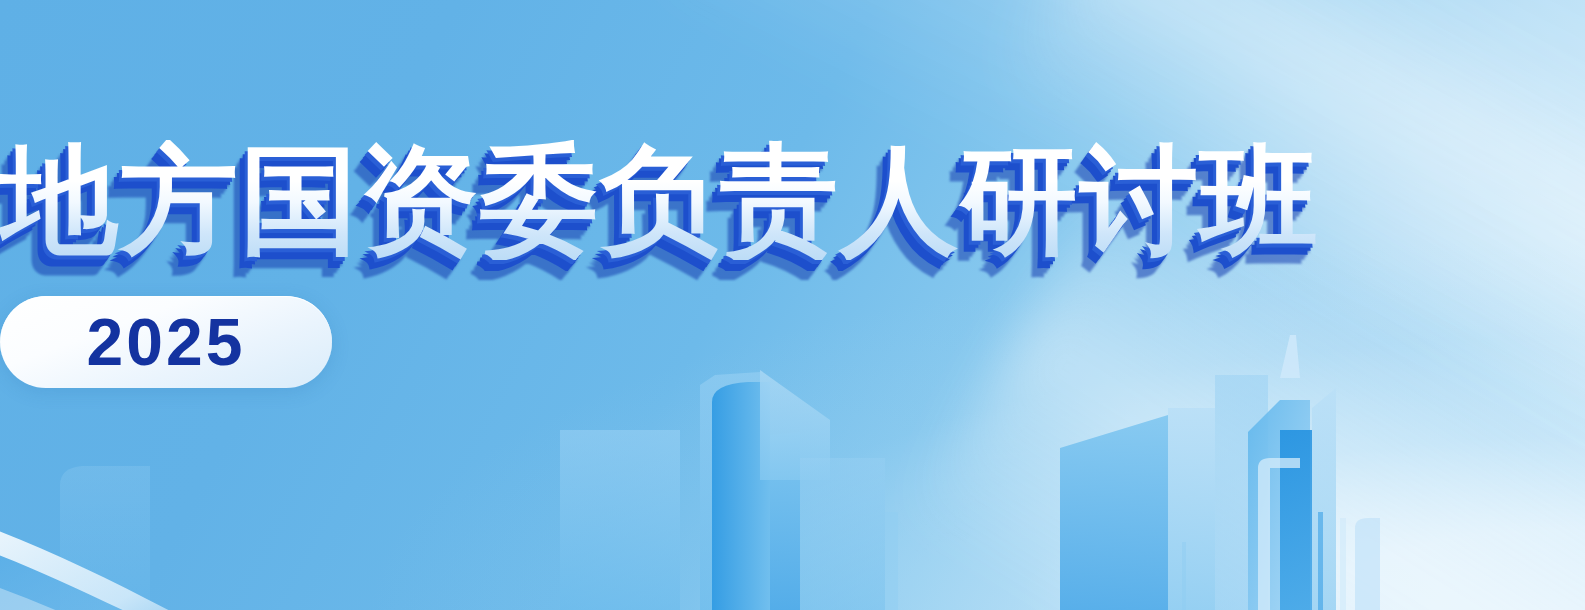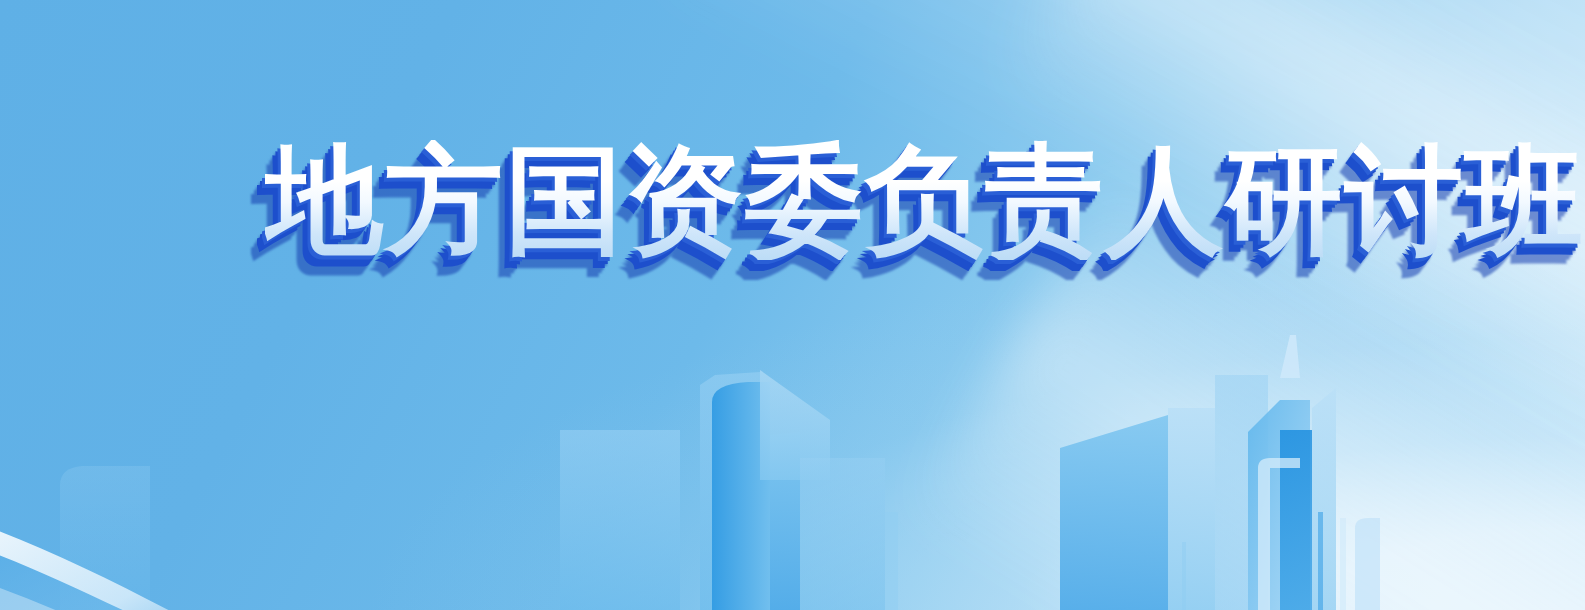--- a/index.html
+++ b/index.html
@@ -61,21 +61,21 @@
     position:absolute; left:0; right:0; bottom:0;
     height:330px;
     pointer-events:none;
   }
   .skyline svg{ display:block; width:100%; height:100%; }
 
   
   .content{
     position:absolute; inset:0;
     display:flex; flex-direction:column;
-    align-items:flex-end;
+    align-items:flex-start;
     padding-top:140px;
   }
 
   .title{
     font-family:"DejaVu Sans","Liberation Sans",sans-serif;
     font-weight:700;
     font-size:118px;
     line-height:1.02;
     letter-spacing:2px;
     white-space:nowrap;
@@ -190,15 +190,18 @@
       </defs>
       <path d="M-20 120 C 70 150, 170 200, 280 258 L 280 280 L -20 280 Z" fill="url(#sw2)"></path>
       <path d="M-20 100 C 80 132, 190 188, 300 250 L 300 268 C 180 208, 70 152, -20 124 Z" fill="url(#sw1)"></path>
       <path d="M-20 158 C 50 178, 130 214, 210 252 L 210 268 L -20 268 Z" fill="#ffffff" opacity="0.35"></path>
     </svg>
   </div>
 
   <div class="content">
     <div class="title">地方国资委负责人研讨班</div>
 
+    <div class="year-badge">
+      <span class="year-text">2025</span>
+    </div>
   </div>
 
 </div>
 
 </body></html>

